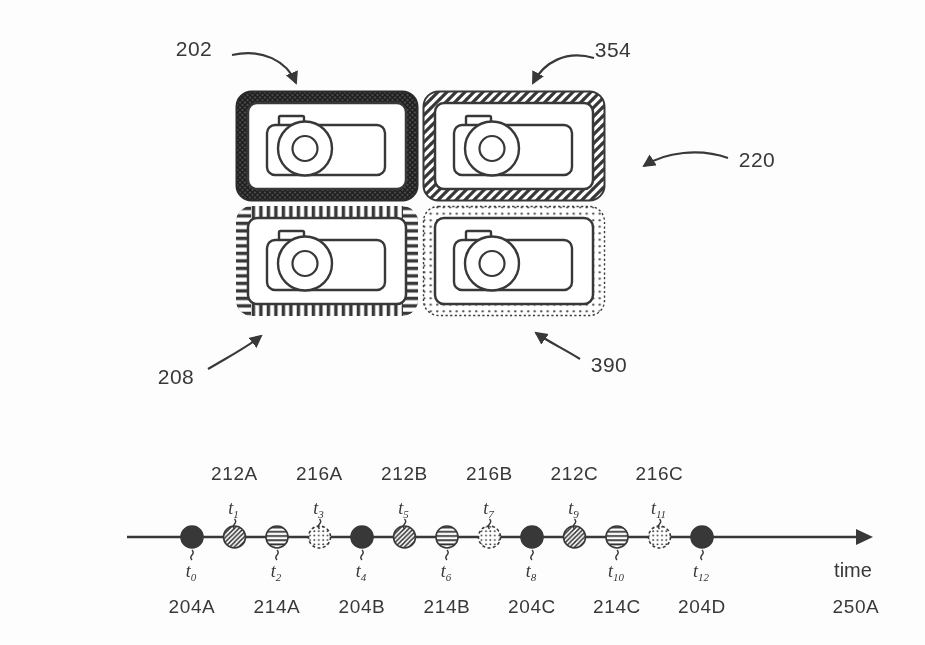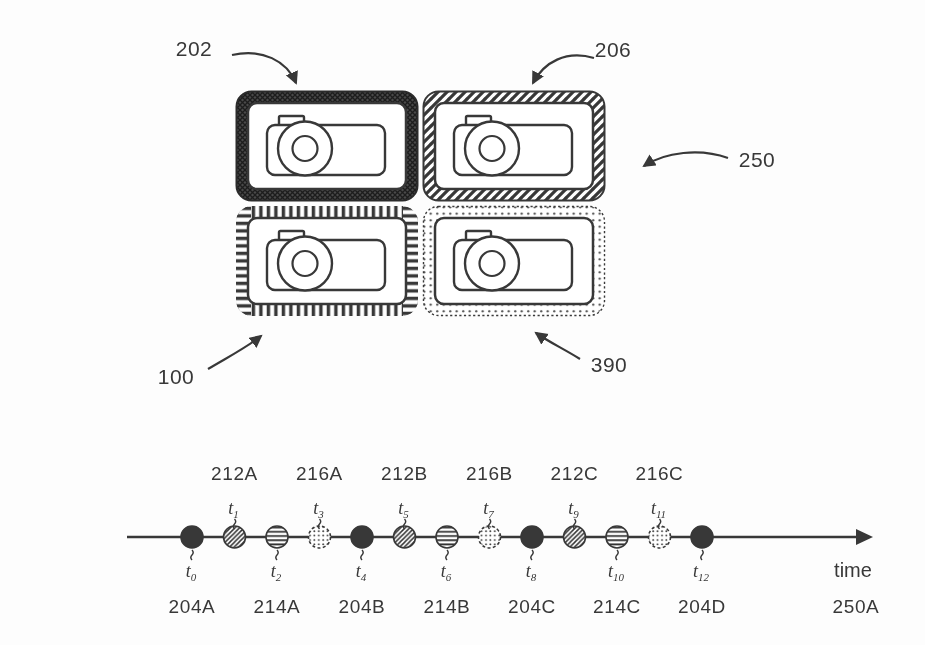--- a/index.html
+++ b/index.html
@@ -107,23 +107,23 @@
 
     <svg class="cell" width="184" height="112" viewBox="0 0 184 112">
       <rect x="1.5" y="1.5" width="181" height="109" rx="15" fill="url(#patDots)" stroke="#3a3a3a" stroke-width="1.4" stroke-dasharray="2.2,2.4"></rect>
       <rect x="13" y="13" width="158" height="86" rx="9" fill="#ffffff" stroke="#383838" stroke-width="2.5"></rect>
       <use href="#cameraIcon"></use>
     </svg>
 
   </div>
 
   <span class="callout" style="left:194px;top:49px">202</span>
-  <span class="callout" style="left:613px;top:50px">206</span>
-  <span class="callout" style="left:757px;top:160px">250</span>
-  <span class="callout" style="left:176px;top:377px">100</span>
+  <span class="callout" style="left:613px;top:50px">354</span>
+  <span class="callout" style="left:757px;top:160px">220</span>
+  <span class="callout" style="left:176px;top:377px">208</span>
   <span class="callout" style="left:609px;top:365px">390</span>
 
   <svg class="arrows" width="925" height="450" viewBox="0 0 925 450">
     <g fill="none" stroke="#383838" stroke-width="2.2" marker-end="url(#arrowTip)">
       <path d="M232,55 C262,48 287,61 296,83"></path>
       <path d="M594,58 C566,50 544,62 533,83"></path>
       <path d="M728,158 C700,148 665,152 644,166"></path>
       <path d="M208,369 C228,357 246,348 261,336"></path>
       <path d="M580,359 C564,349 549,342 536,333"></path>
     </g>

